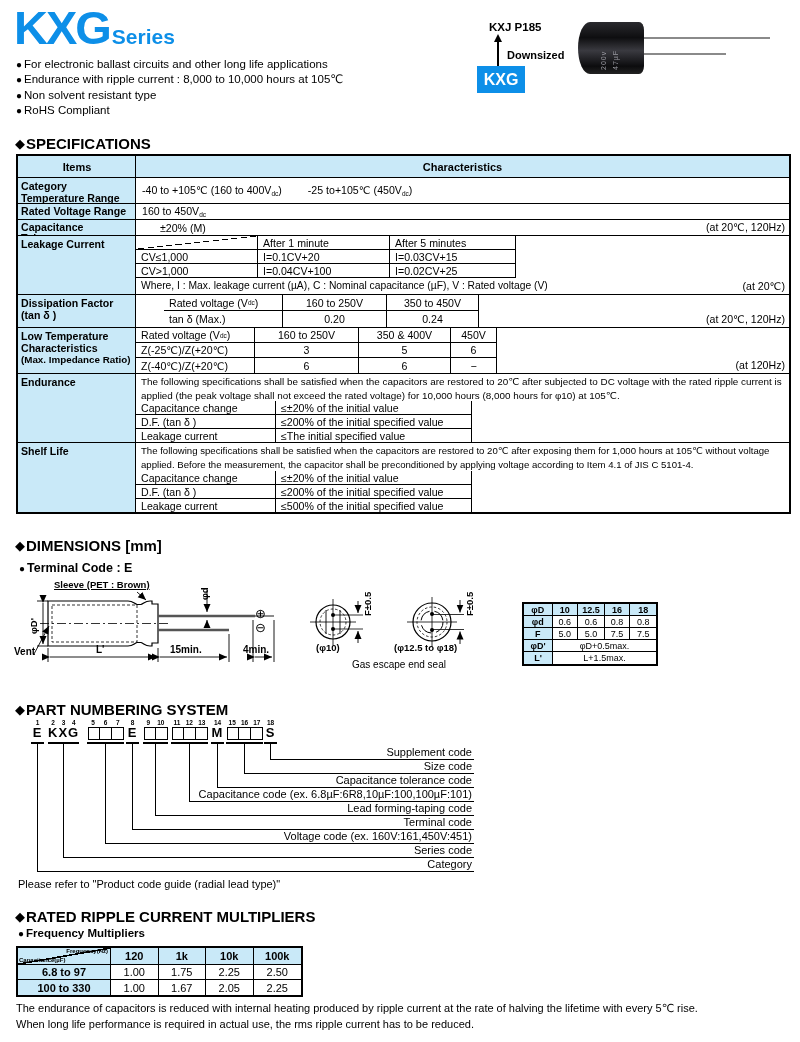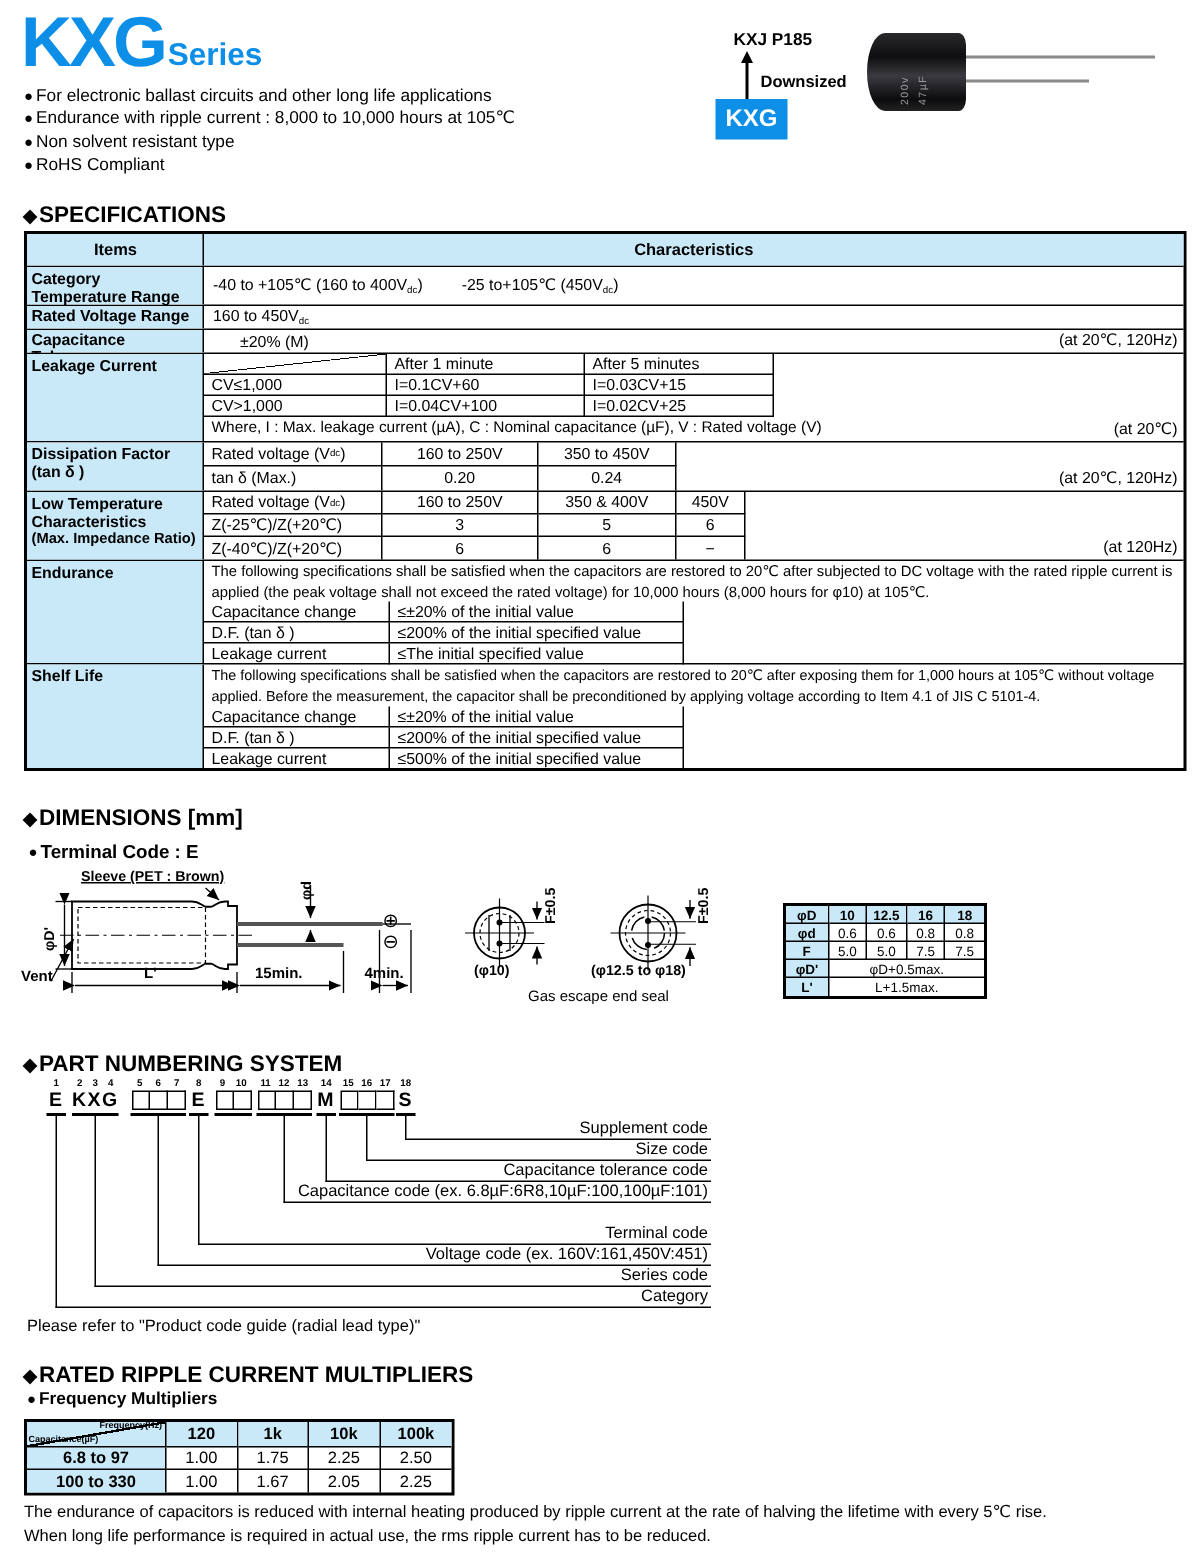--- a/index.html
+++ b/index.html
@@ -54,21 +54,21 @@
   .stbl { display:flex; flex-direction:column; }
   .strow { display:flex; }
   .sc { border-right:1px solid #000; border-bottom:1px solid #000; height:14px;
     display:flex; align-items:center; padding:0 5px; font-size:10.6px; }
   .sc.ctr { justify-content:center; }
   .sc.nb { border-bottom:none; }
   .diagcell { background:linear-gradient(to bottom right, transparent 49%, #000 49%, #000 51.5%, transparent 51.5%); }
   .lk0{width:122px;} .lk1{width:132px;} .lk2{width:126px;}
   .df0{width:119px;} .df1{width:104px;} .df2{width:92px;}
   .lt3{width:46px;}
-  .en0{width:124px;} .en1{width:196px;}
+  .en0{width:140px;} .en1{width:196px;}
   .h16{height:16px;} .h15{height:15px;}
   .whereline { display:flex; align-items:center; height:15px; padding:0 4px 0 5px; }
   .whereline .wtxt { flex:1; font-size:10.3px; }
   .ptext { font-size:9.9px; line-height:13.6px; padding:1px 4px 0 5px; height:27px; }
   .ptext2 { height:28px; }
 
   
   #drawing { left:0; top:578px; width:800px; height:122px; }
   #drawing .lab { position:absolute; font-size:9.5px; white-space:nowrap; }
   .rot { transform:rotate(-90deg); transform-origin:left top; }
@@ -199,37 +199,37 @@
       <div class="slabel">Leakage Current</div>
       <div class="scontent">
         <div class="stbl">
           <div class="strow">
             <div class="sc lk0 diagcell"></div>
             <div class="sc lk1">After 1 minute</div>
             <div class="sc lk2">After 5 minutes</div>
           </div>
           <div class="strow">
             <div class="sc lk0">CV≤1,000</div>
-            <div class="sc lk1">I=0.1CV+60</div>
+            <div class="sc lk1">I=0.1CV+20</div>
             <div class="sc lk2">I=0.03CV+15</div>
           </div>
           <div class="strow">
             <div class="sc lk0">CV&gt;1,000</div>
             <div class="sc lk1">I=0.04CV+100</div>
             <div class="sc lk2">I=0.02CV+25</div>
           </div>
         </div>
         <div class="whereline">
           <span class="wtxt">Where, I : Max. leakage current (µA), C : Nominal capacitance (µF), V : Rated voltage (V)</span>
           <span>(at 20℃)</span>
         </div>
       </div>
     </div>
 
-    <div class="srow" style="height:33px;">
+    <div class="srow" style="height:33px;gap:28px;">
       <div class="slabel">
         <div>Dissipation Factor</div>
         <div>(tan δ )</div>
       </div>
       <div class="scontent">
         <div class="strow">
           <div class="sc h16 df0">
               <span>Rated voltage (V</span>
               <span class="vsub">dc</span>
               <span>)</span>
@@ -526,20 +526,23 @@
       </div>
     <div class="conn" style="left:228px;top:26px;width:230px;height:30px;">
         <span class="clab">Size code</span>
       </div>
     <div class="conn" style="left:201px;top:26px;width:257px;height:44px;">
         <span class="clab">Capacitance tolerance code</span>
       </div>
     <div class="conn" style="left:173px;top:26px;width:285px;height:58px;">
         <span class="clab">Capacitance code (ex. 6.8µF:6R8,10µF:100,100µF:101)</span>
       </div>
+    <div class="conn" style="left:139px;top:26px;width:319px;height:72px;">
+        <span class="clab">Lead forming-taping code</span>
+      </div>
     <div class="conn" style="left:116px;top:26px;width:342px;height:86px;">
         <span class="clab">Terminal code</span>
       </div>
     <div class="conn" style="left:89px;top:26px;width:369px;height:100px;">
         <span class="clab">Voltage code (ex. 160V:161,450V:451)</span>
       </div>
     <div class="conn" style="left:47px;top:26px;width:411px;height:114px;">
         <span class="clab">Series code</span>
       </div>
     <div class="conn" style="left:21px;top:26px;width:437px;height:128px;">

